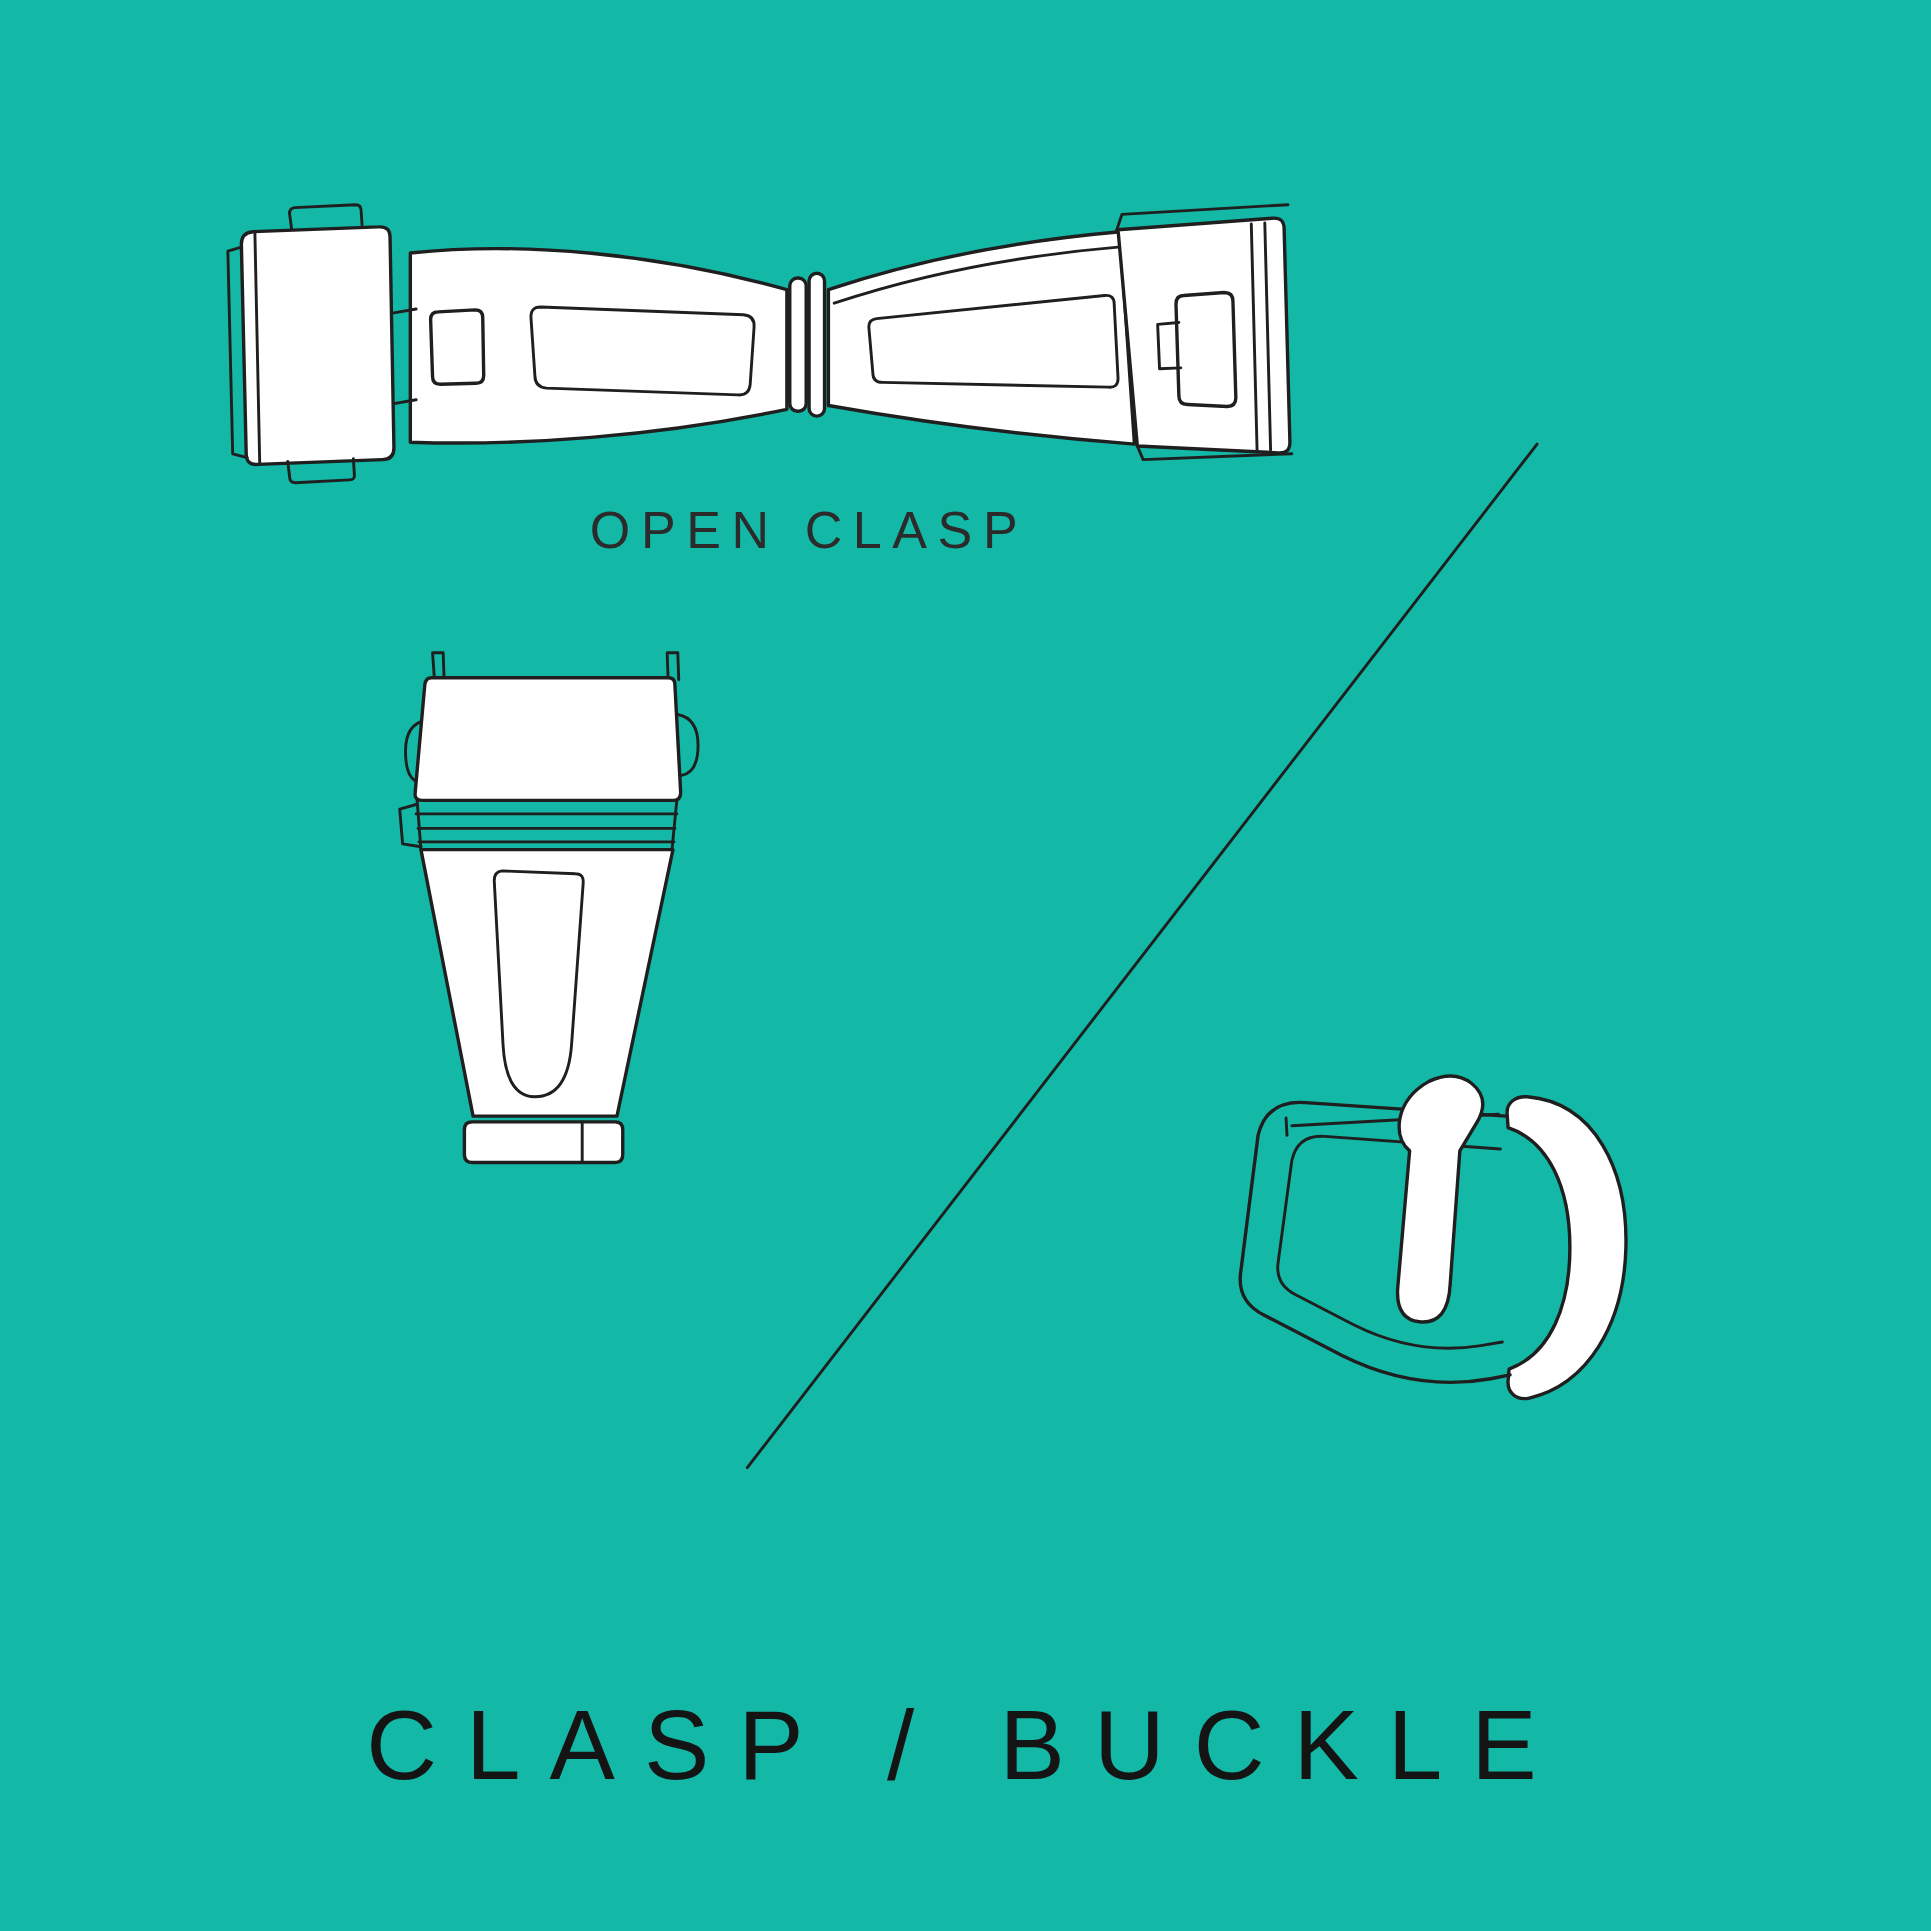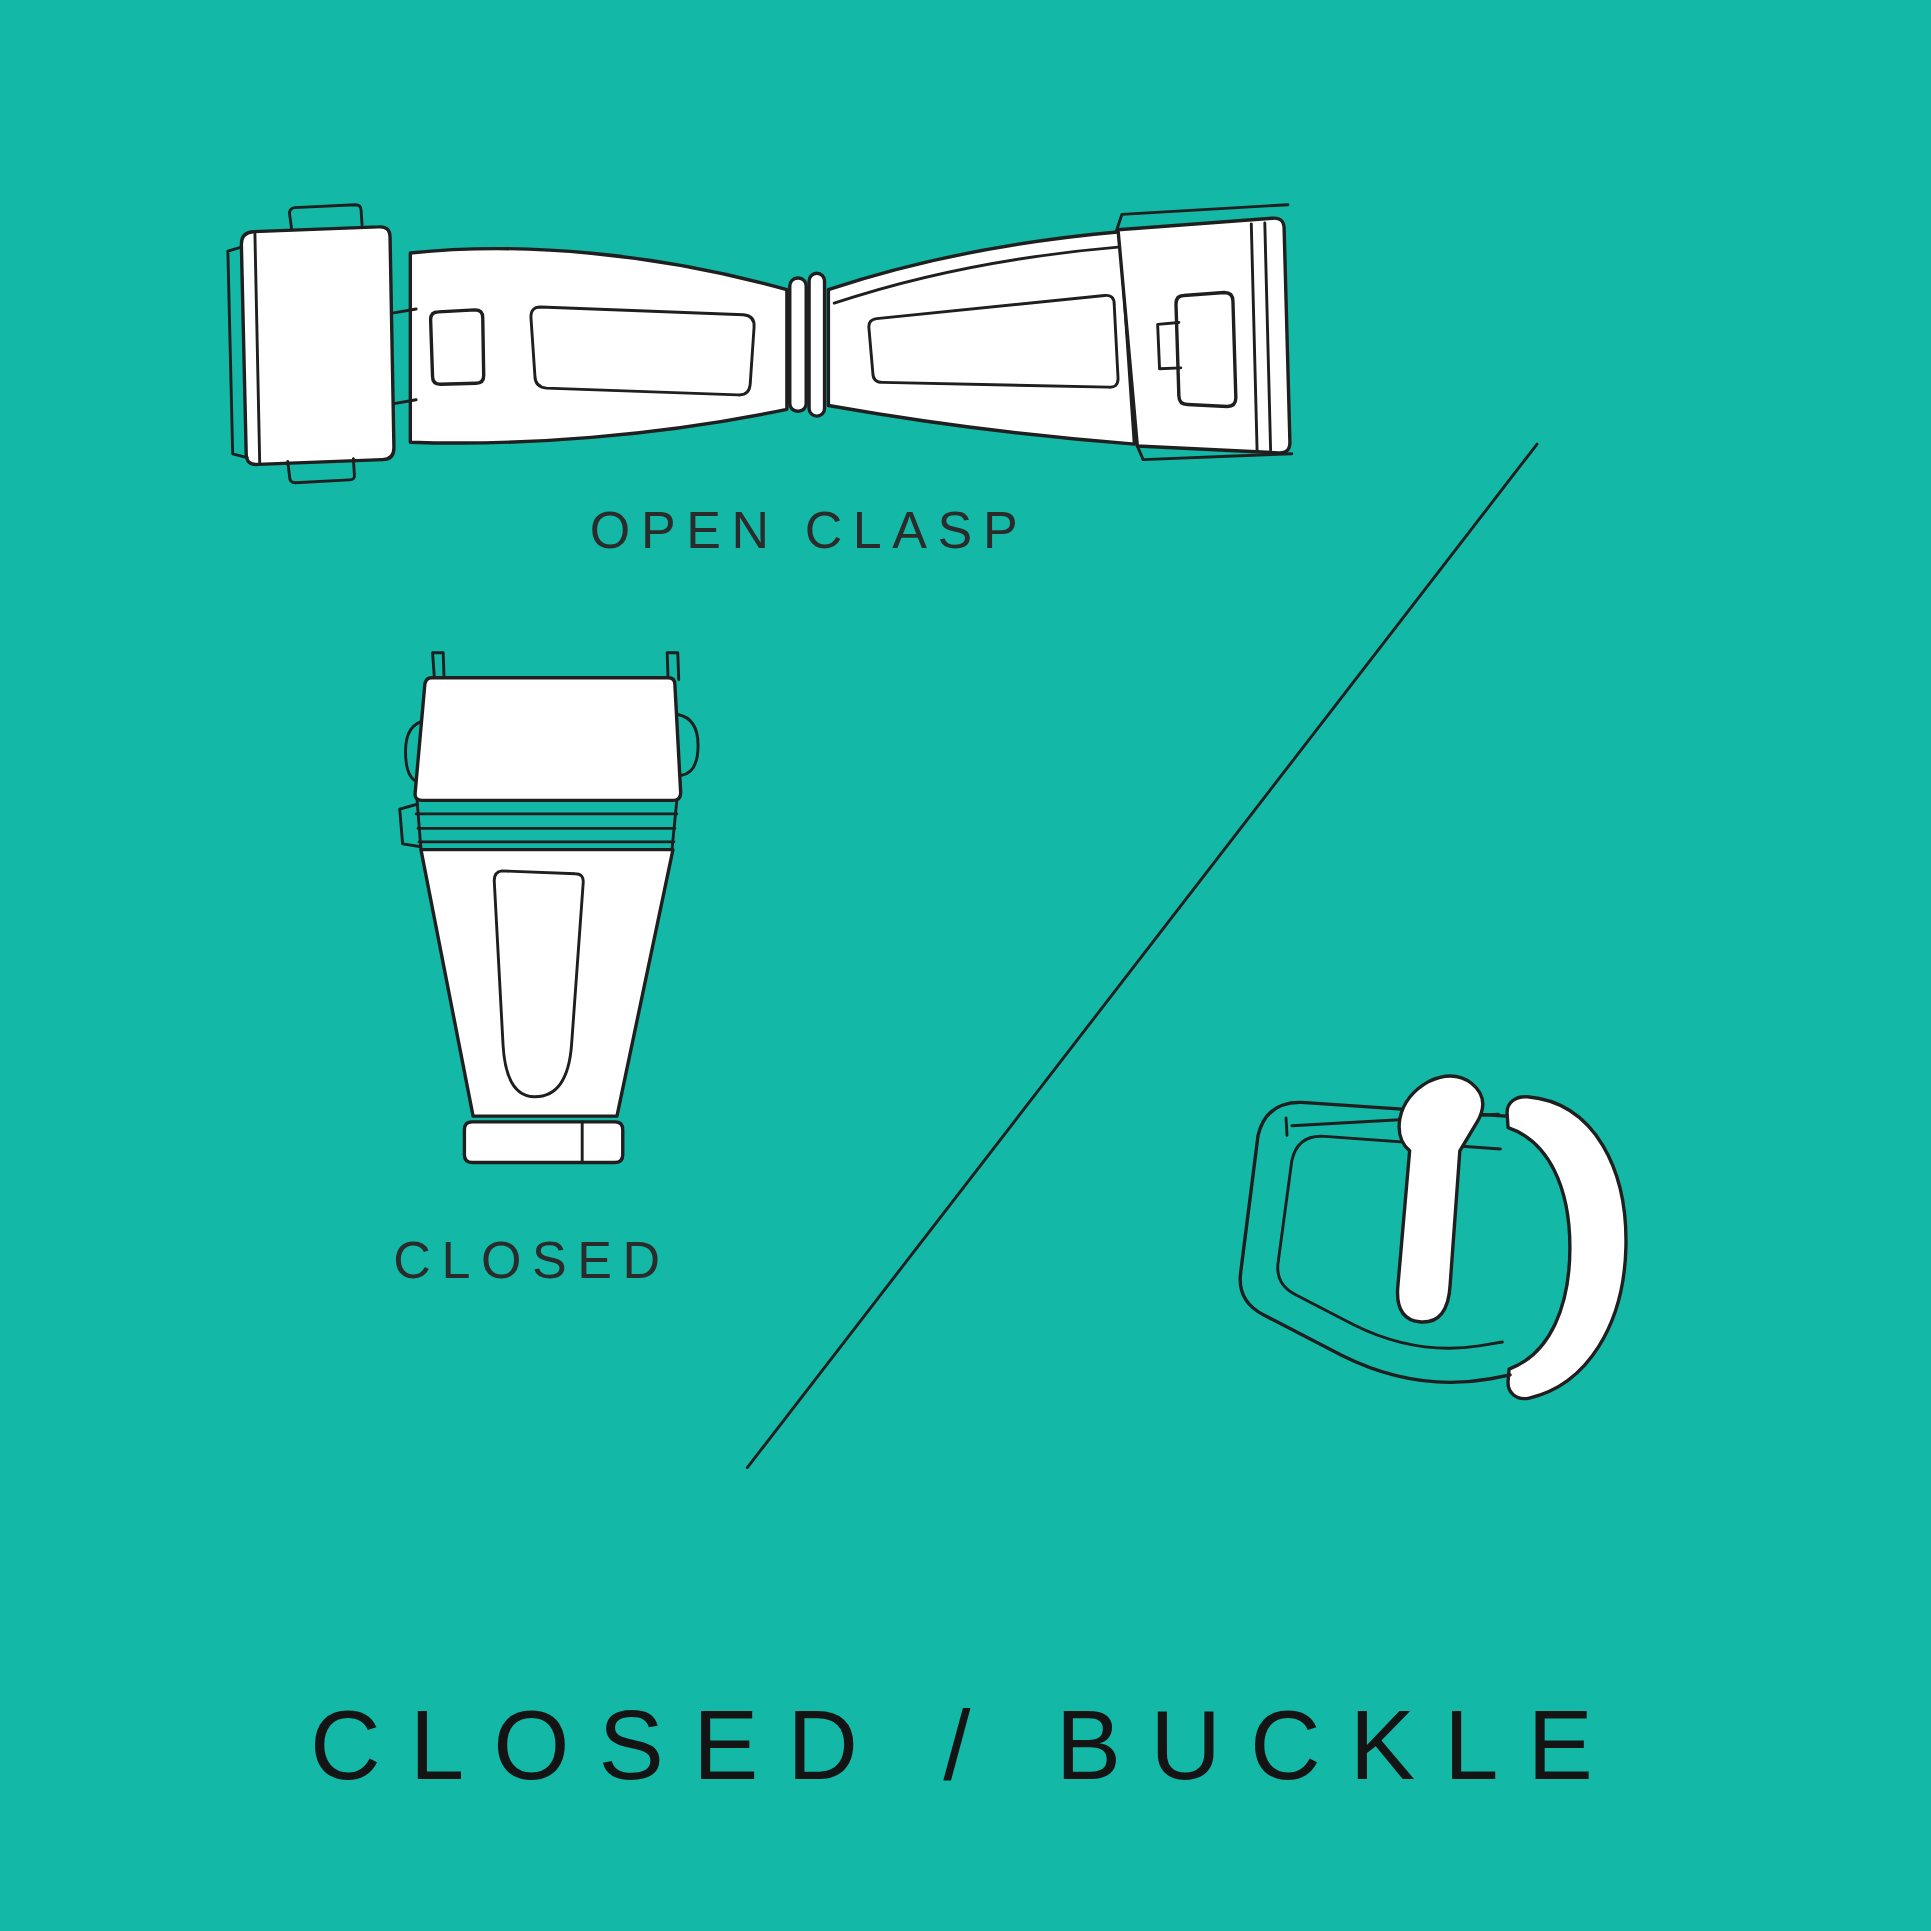--- a/index.html
+++ b/index.html
@@ -125,17 +125,16 @@
       <path stroke-width="3" d="M 1338 1166 L 1552 1154"></path>
       <path stroke-width="3" d="M 1332 1158 L 1333 1176"></path>
       <circle stroke-width="3" fill="#ffffff" cx="1512" cy="1157" r="10"></circle>
 
       <path fill="#ffffff" d="M 1480 1120 Q 1506 1108 1524 1122 Q 1544 1138 1530 1162 L 1512 1192 L 1502 1330 Q 1500 1372 1470 1369 Q 1444 1366 1448 1330 L 1460 1192 Q 1446 1180 1450 1158 Q 1455 1134 1480 1120 Z"></path>
     </g>
   </svg>
 
   <div class="caption" style="left:809px; top:502px;">OPEN CLASP</div>
 
-  <div class="caption" style="left:532px; top:1232px;">CLOSED</div>
 
-  <div class="title" style="left:966px; top:1692px;">CLOSED / BUCKLE</div>
+  <div class="title" style="left:966px; top:1692px;">CLASP / BUCKLE</div>
 </div>
 
 
 </body></html>

